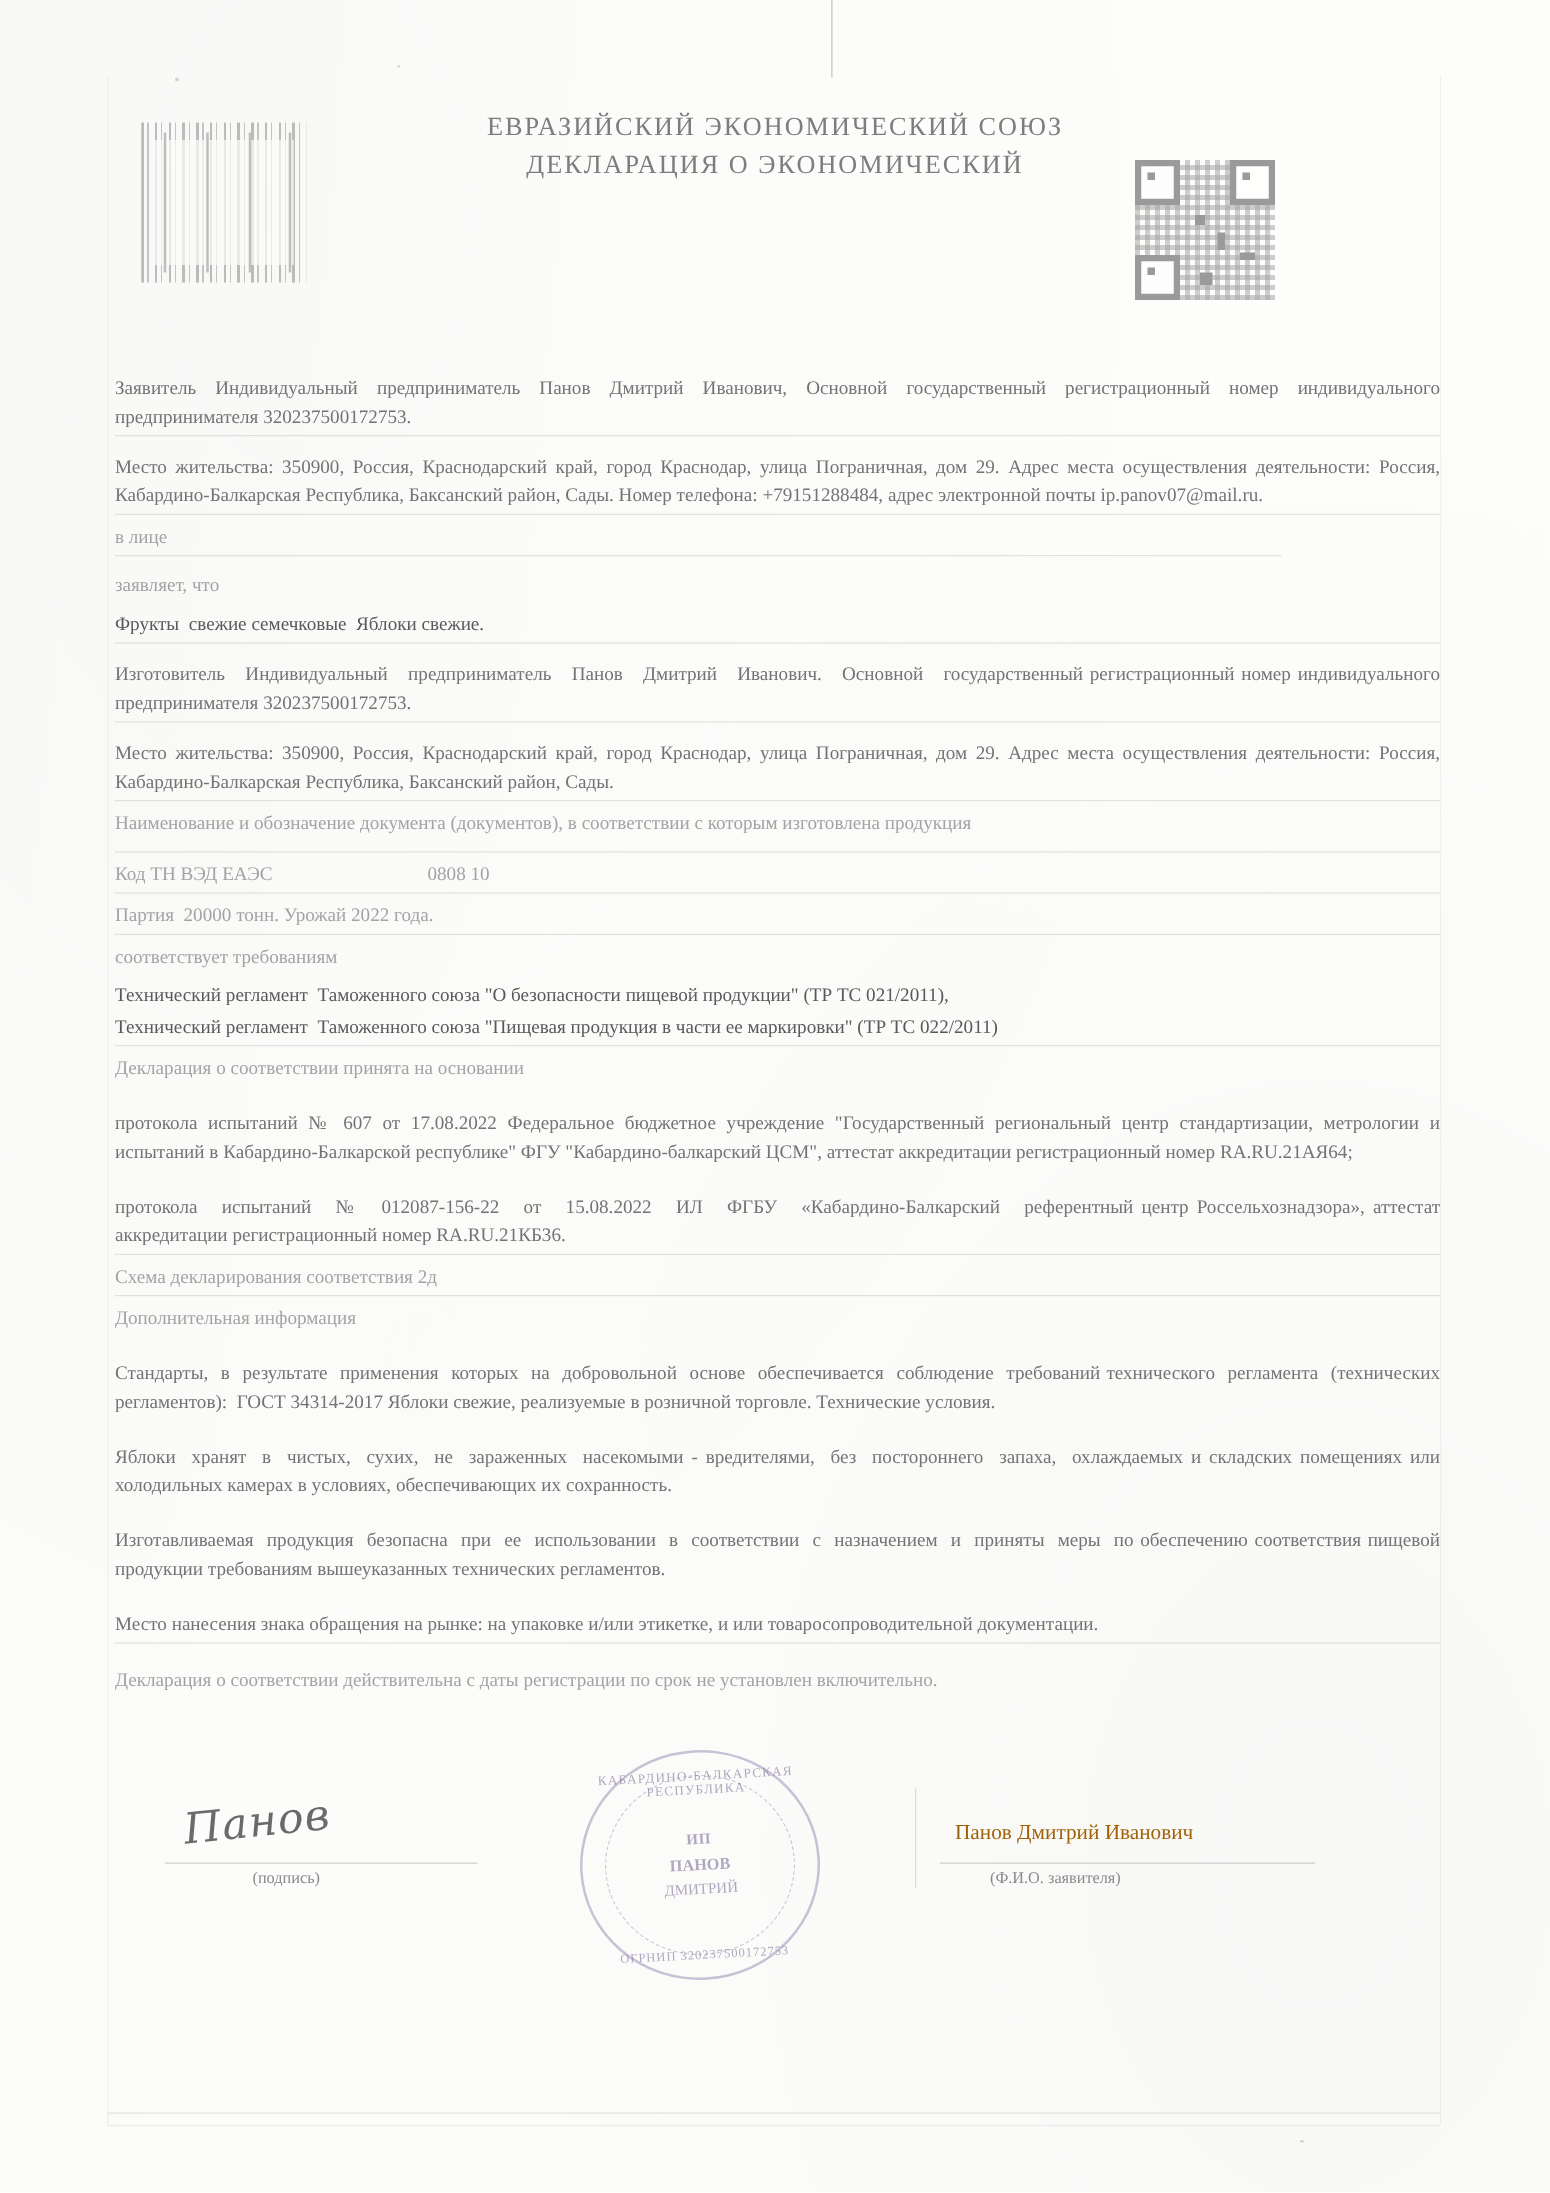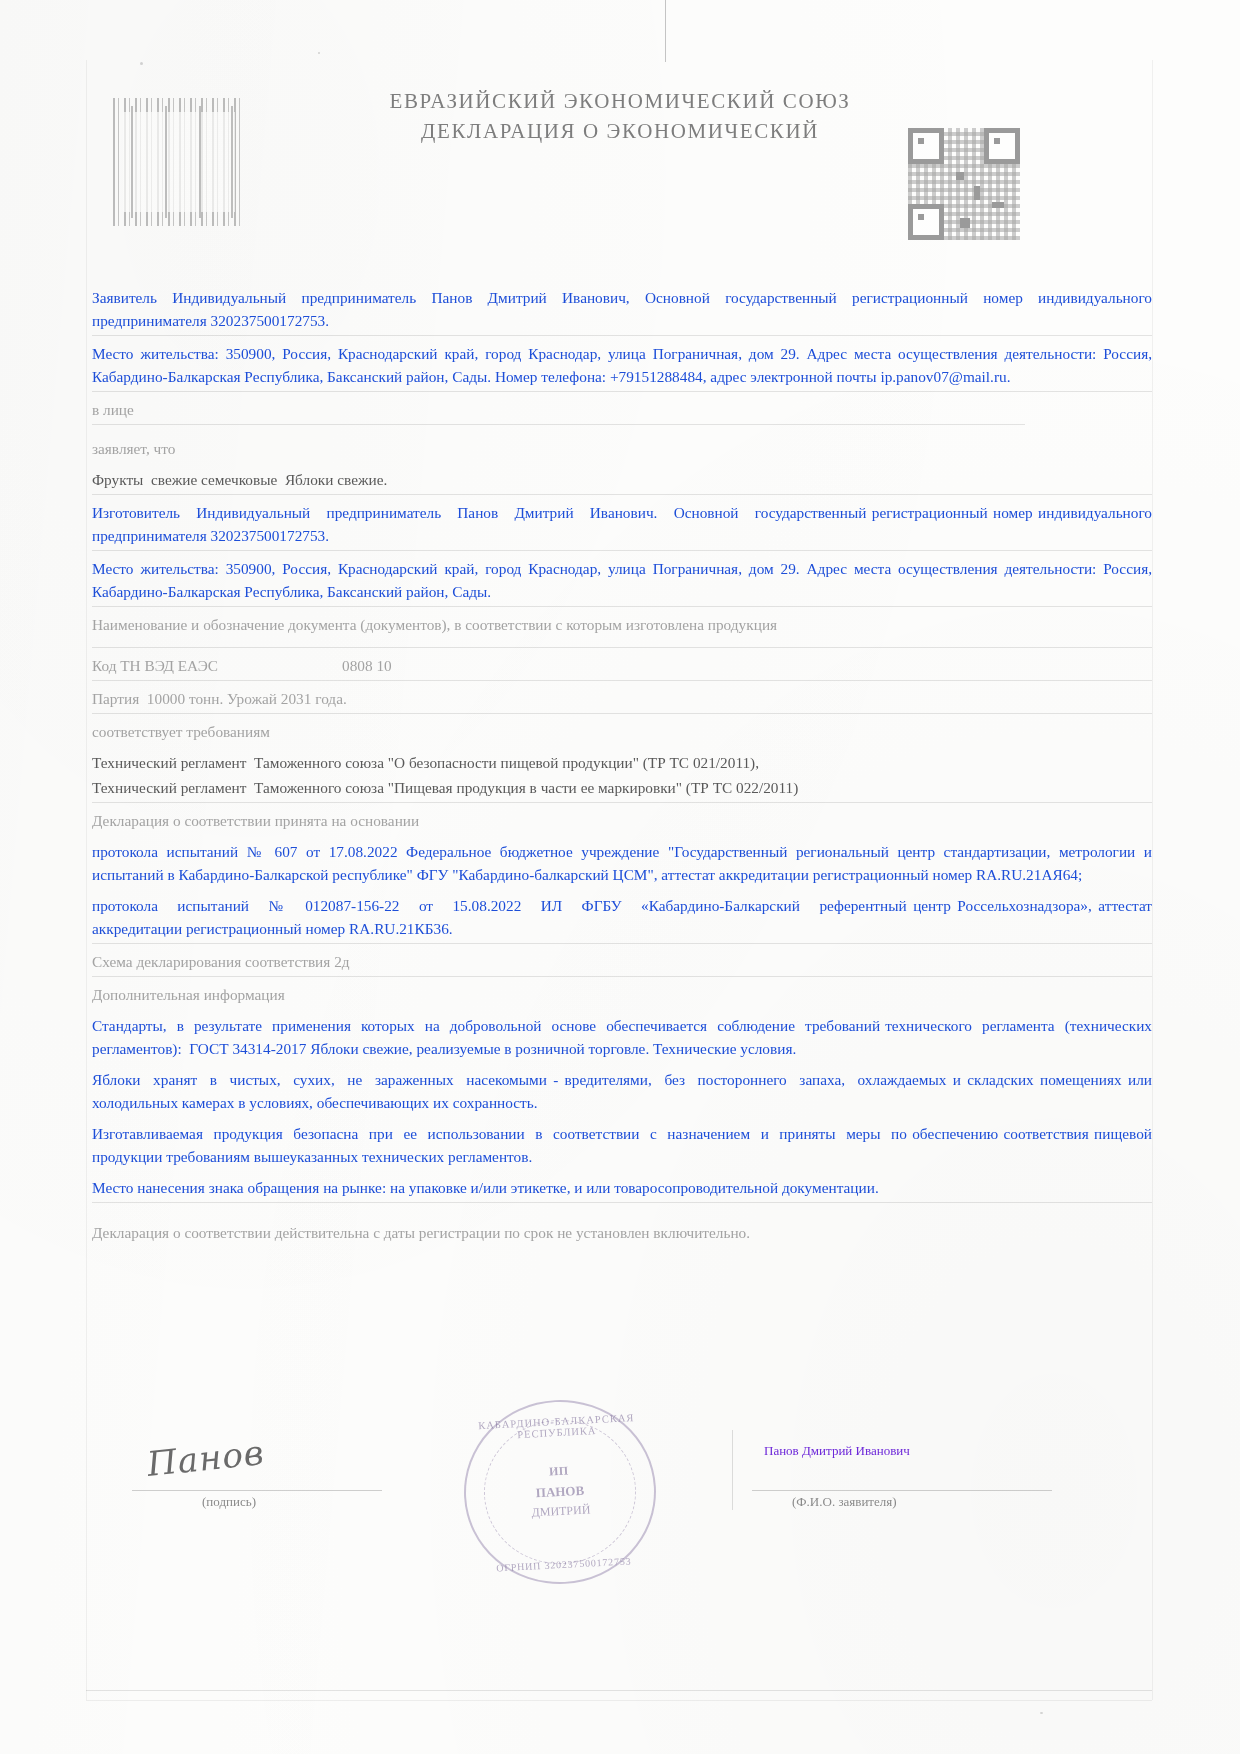--- a/index.html
+++ b/index.html
@@ -159,21 +159,21 @@
   }
   .row p {
     margin: 0;
     font-size: 15.3px;
     line-height: 23px;
     color: #595959;
     text-align: justify;
     text-justify: inter-word;
     white-space: pre-wrap;
   }
-  .row.fade p { color: #1d4ed8; }
+  .row.fade p { color: #737373; margin-top: 13px; }
   .row.faint p { color: #a3a3a3; }
   .rule {
     height: 1px;
     background: rgba(0,0,0,0.10);
     margin: 3px 0 6px 0;
   }
   .rule.mid { width: 88%; }
   .gap-sm { height: 6px; }
   .gap-md { height: 12px; }
   .tnved-row p {
@@ -219,23 +219,23 @@
     position: absolute;
     left: 660px;
     top: 70px;
     width: 300px;
     height: 1px;
     background: rgba(0,0,0,0.18);
   }
   .sig-name-right {
     position: absolute;
     left: 672px;
-    top: 23px;
-    font-size: 13px;
-    color: #6d28d9;
+    top: 36px;
+    font-size: 17px;
+    color: #a16207;
   }
   .sig-cap-right {
     position: absolute;
     left: 700px;
     top: 74px;
     font-size: 13px;
     color: #8a8a8a;
   }
   .sig-divider {
     position: absolute;
@@ -415,21 +415,21 @@
     <div class="gap-sm"></div>
 
     <div class="rule"></div>
 
     <div class="row faint tnved-row">
       <p><span class="lab">Код ТН ВЭД ЕАЭС</span><span>0808 10</span></p>
     </div>
     <div class="rule"></div>
 
     <div class="row faint">
-      <p>Партия  10000 тонн. Урожай 2031 года.</p>
+      <p>Партия  20000 тонн. Урожай 2022 года.</p>
     </div>
     <div class="rule"></div>
 
     <div class="row faint">
       <p>соответствует требованиям</p>
     </div>
     <div class="gap-sm"></div>
 
     <div class="row">
       <p>Технический регламент  Таможенного союза "О безопасности пищевой продукции" (ТР ТС 021/2011),</p>

